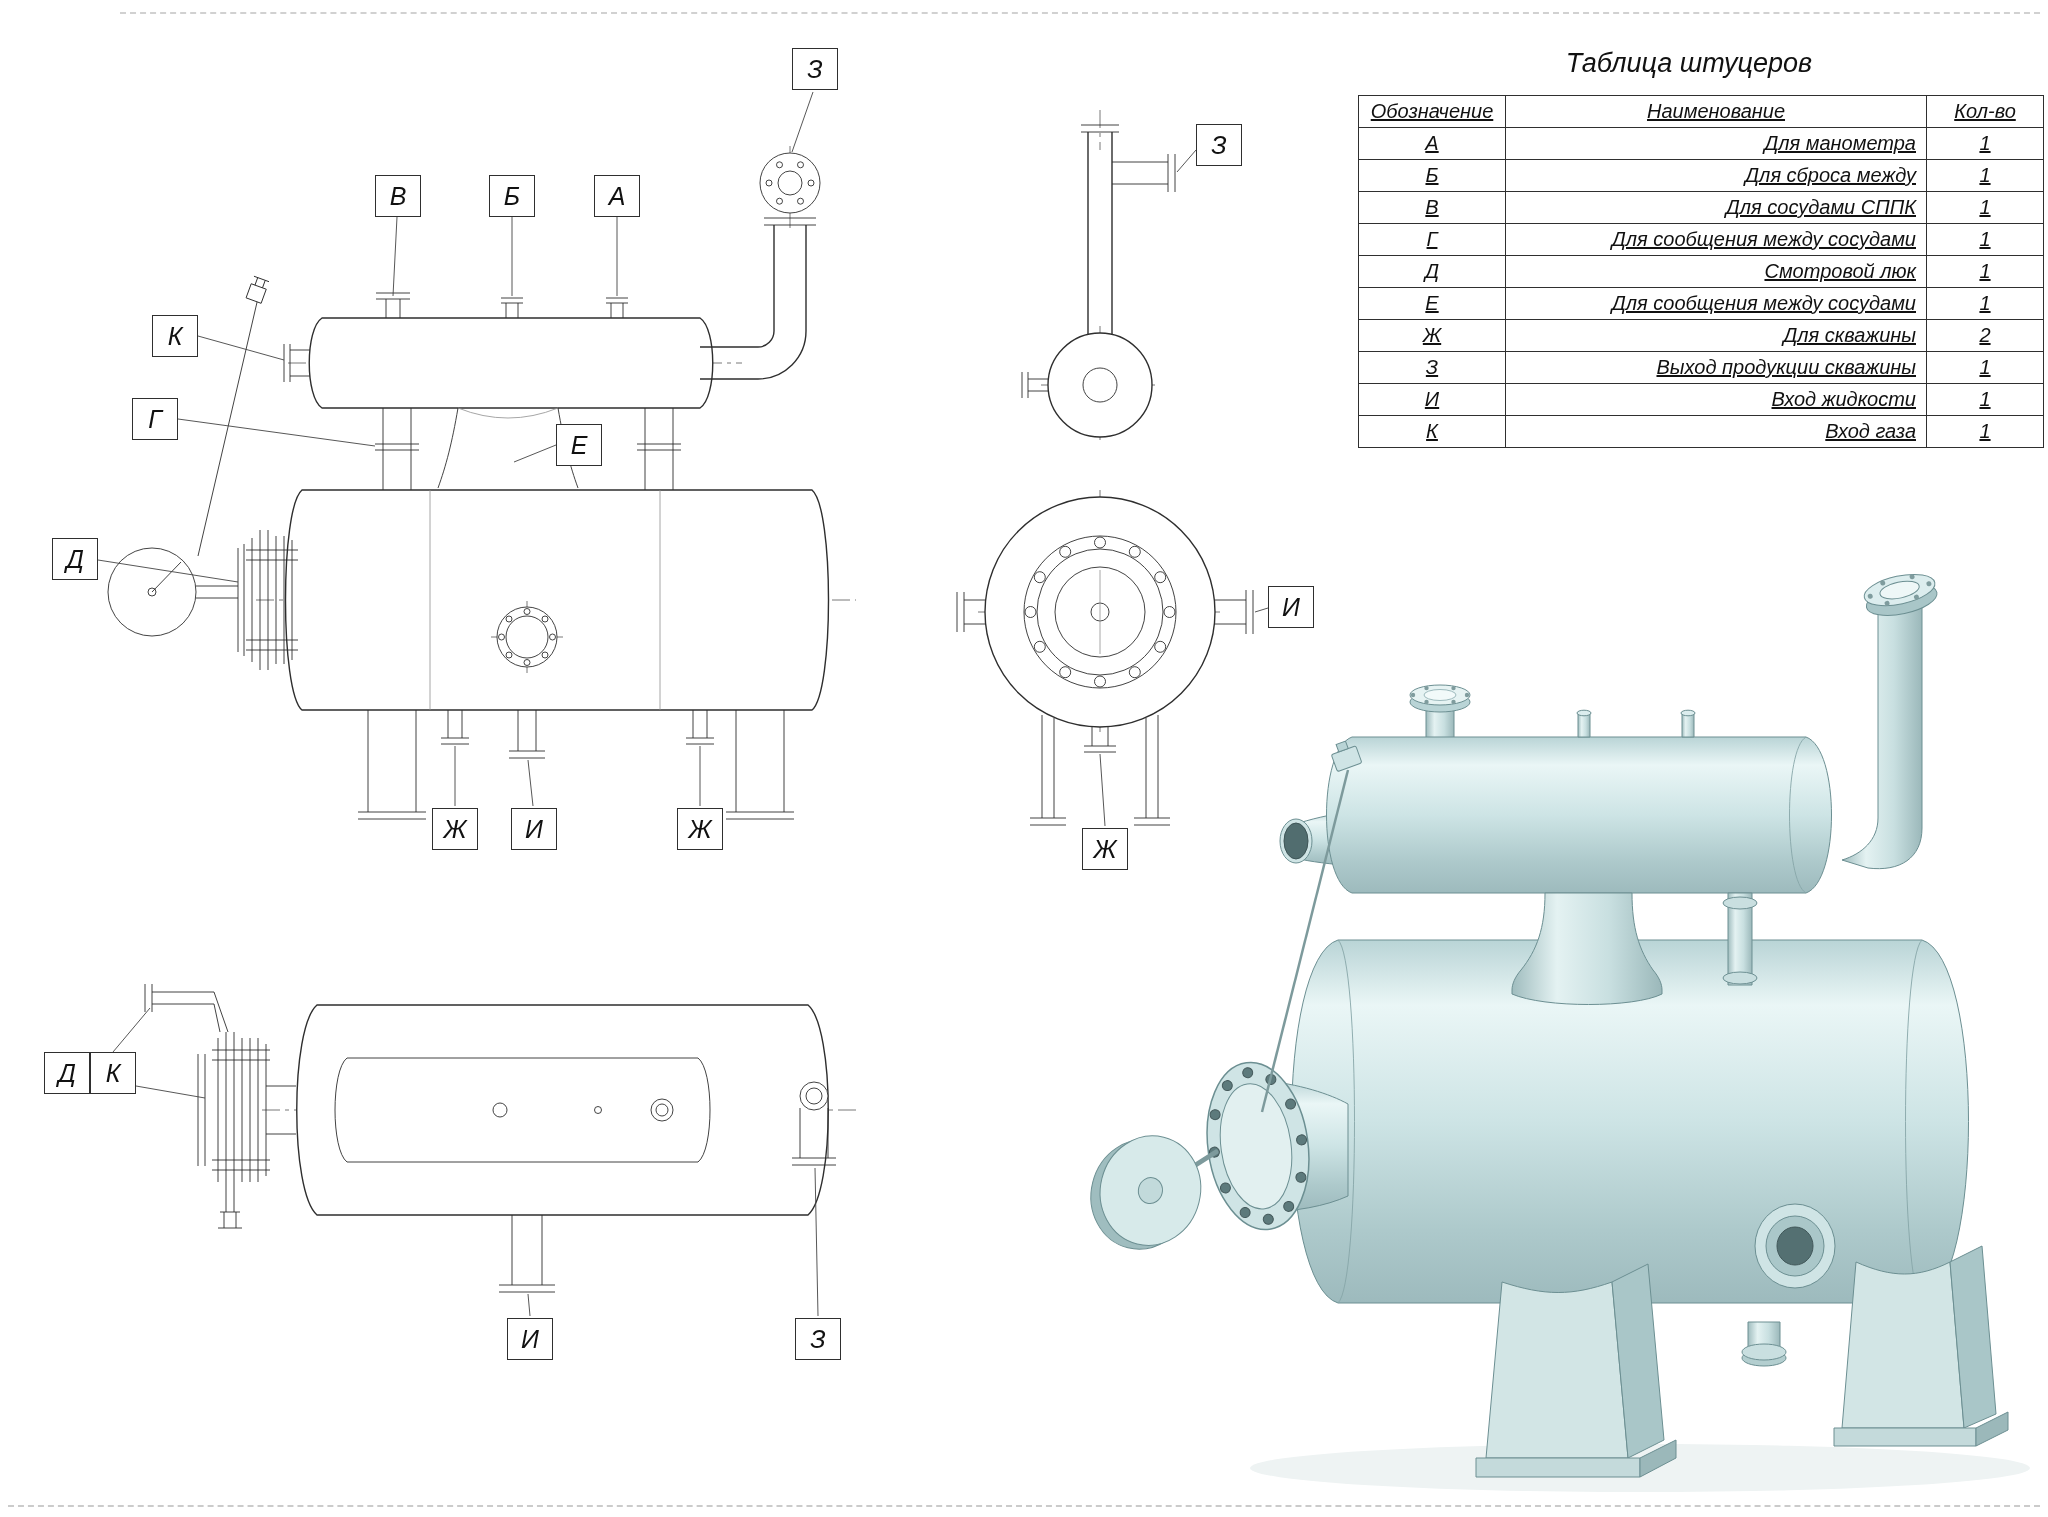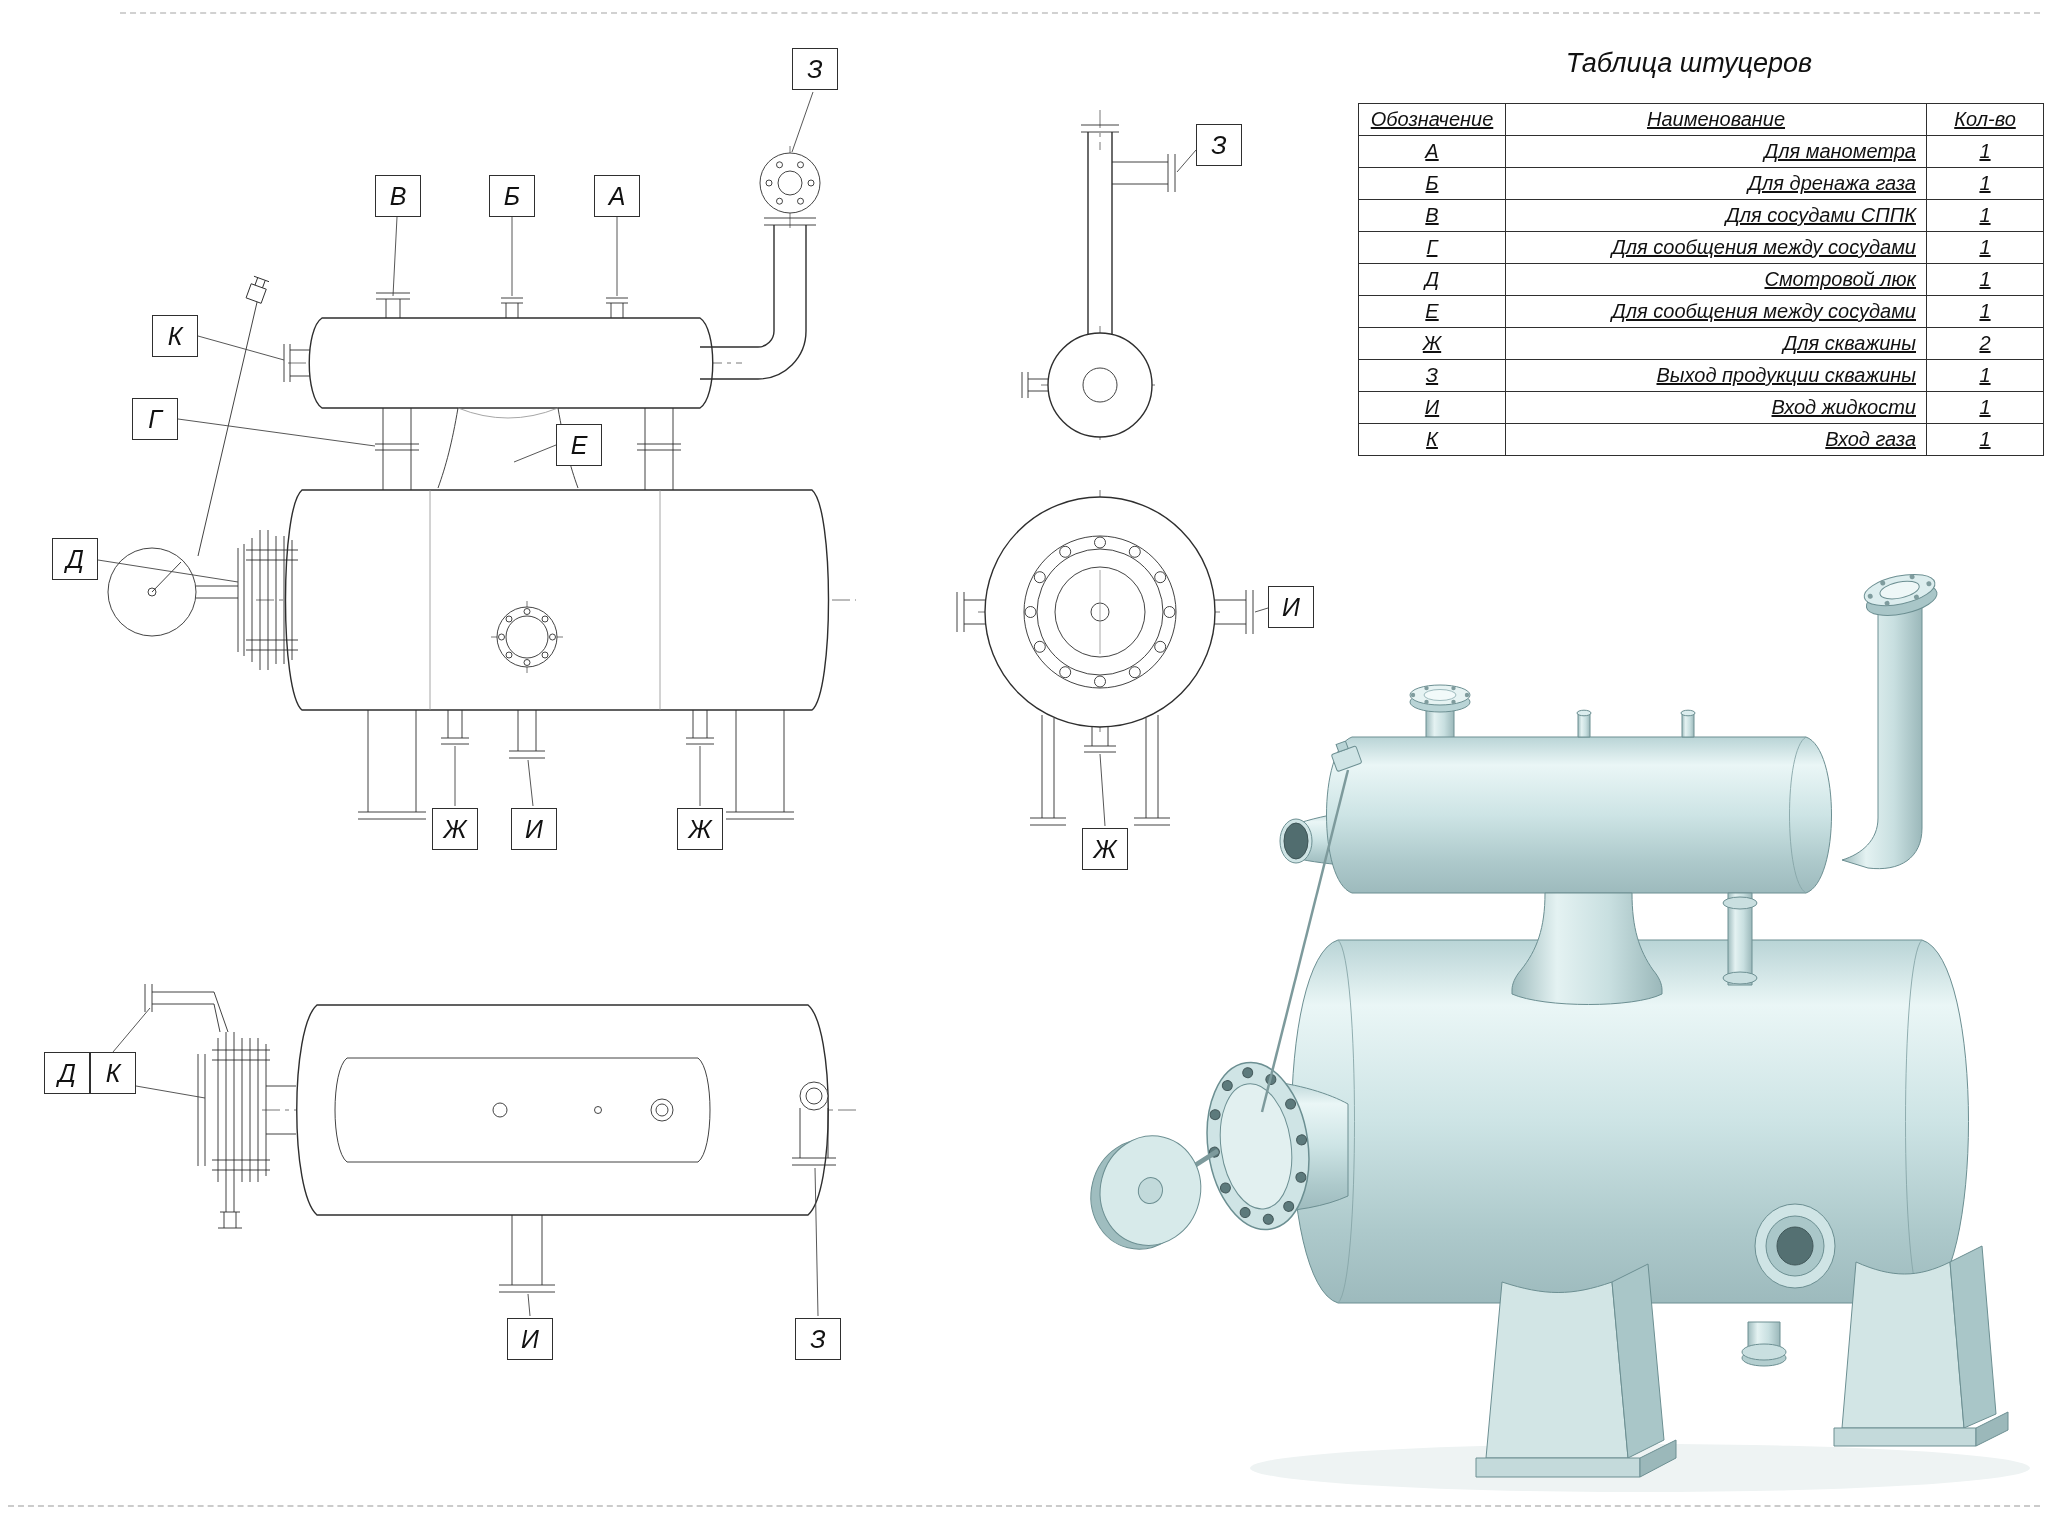--- a/index.html
+++ b/index.html
@@ -20,21 +20,21 @@
   .b{fill:#fff;stroke:#2e2e2e;stroke-width:0.9;}
   .iso{stroke:#6c8f92;stroke-width:1;}
   .isothin{stroke:#87a6a8;stroke-width:0.9;fill:none;}
   
   .co{position:absolute;width:46px;height:42px;border:1.6px solid #2f2f2f;background:#fff;
       display:flex;align-items:center;justify-content:center;box-sizing:border-box;}
   .co-l{font:italic 25px "Liberation Sans",sans-serif;color:#111;}
   
   .nozzle-table{position:absolute;left:1358px;top:48px;width:662px;}
   .table-title{text-align:center;font:italic 27px "Liberation Sans",sans-serif;color:#111;
-               margin-bottom:24px;}
+               margin-bottom:16px;}
   table.nt{border-collapse:collapse;width:100%;table-layout:fixed;}
   table.nt th,table.nt td{border:1.2px solid #2f2f2f;height:31px;padding:0 10px;
       font:italic 20px "Liberation Sans",sans-serif;font-weight:normal;color:#111;
       overflow:hidden;white-space:nowrap;text-decoration:underline;}
   .c-mark{width:126px;text-align:center;}
   .c-name{width:400px;text-align:right;}
   .c-qty{width:96px;text-align:center;}
   table.nt th{text-align:center;}
 </style>
 </head>
@@ -377,21 +377,21 @@
         </tr>
       </thead>
       <tbody>
         <tr>
             <td class="c-mark">А</td>
             <td class="c-name">Для манометра</td>
             <td class="c-qty">1</td>
           </tr>
         <tr>
             <td class="c-mark">Б</td>
-            <td class="c-name">Для дренажа газа</td>
+            <td class="c-name">Для сброса между</td>
             <td class="c-qty">1</td>
           </tr>
         <tr>
             <td class="c-mark">В</td>
             <td class="c-name">Для сосудами СППК</td>
             <td class="c-qty">1</td>
           </tr>
         <tr>
             <td class="c-mark">Г</td>
             <td class="c-name">Для сообщения между сосудами</td>

